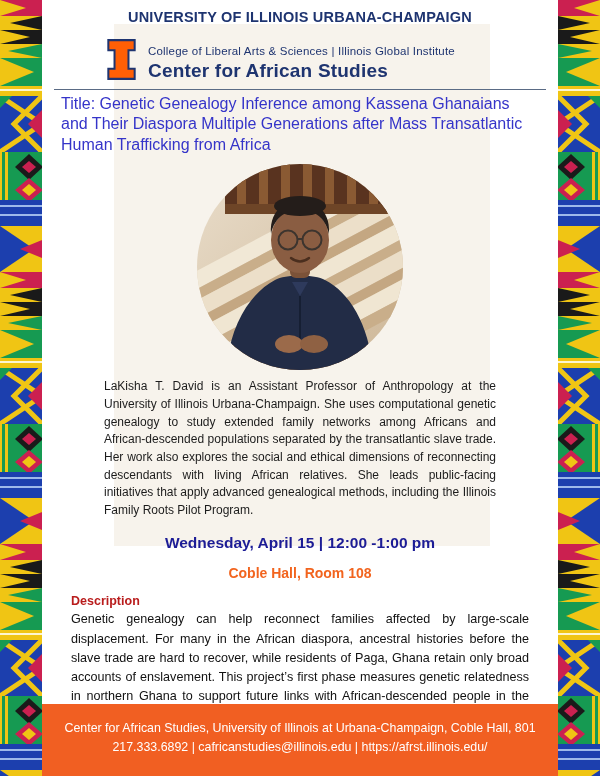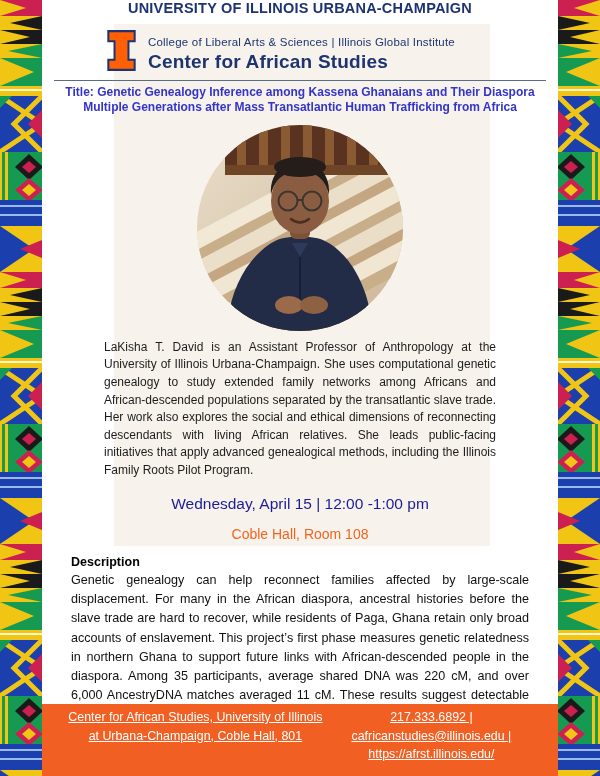--- a/index.html
+++ b/index.html
@@ -14,70 +14,69 @@
   .kente.right { right:0; transform:scaleX(-1); }
 
   .watermark {
     position:absolute; left:114px; top:24px; width:376px; height:522px;
     background:#f7f3ec; z-index:0;
   }
 
   .content { position:absolute; left:42px; right:42px; top:0; bottom:0; z-index:1; }
 
   
-  .header { }
+  .header { padding-top:9px; }
   .univ-line {
     text-align:center; font-size:14.5px; font-weight:bold; letter-spacing:.2px;
     color:#1e3470;
   }
   .logo-row { display:flex; align-items:flex-end; margin:12px 0 0 64px; }
   .block-i { width:31px; height:45px; flex:0 0 auto; }
   .logo-text { margin-left:11px; }
   .college-line { font-size:11.5px; color:#1e3470; letter-spacing:.2px; }
   .center-name { font-size:19px; font-weight:bold; color:#1e3470; margin-top:3px; letter-spacing:.2px; }
   .header-rule { border:none; border-top:1.6px solid #5a6b85; margin:7px 12px 0 12px; }
 
   
   .series-title {
     margin-top:8px; text-align:center;
     font-family:"DejaVu Serif", serif; font-weight:bold;
     font-size:21px; letter-spacing:1.5px; color:#8e1b20;
   }
   .talk-title {
-    margin:4px auto 0; width:478px; text-align:center;
-    font-size:12px; font-weight:bold; line-height:1.28; color:#3534c9;
+    margin:4px auto 0; width:478px; 
+    font-size:16px; font-weight:normal; line-height:1.28; color:#3534c9;
   }
   .photo-wrap { margin:9px auto 0; width:206px; height:206px; }
   .speaker-bio {
     margin:8px auto 0; width:392px;
     font-size:12px; line-height:1.47; color:#1c1c1c; text-align:justify;
   }
   .event-datetime {
     margin-top:15px; text-align:center;
-    font-size:15.5px; font-weight:normal; color:#1c1c96;
+    font-size:15.5px; font-weight:bold; color:#1c1c96;
   }
   .event-location {
     margin-top:13px; text-align:center;
-    font-size:14px; font-weight:normal; color:#f2641e;
+    font-size:14px; font-weight:bold; color:#f2641e;
   }
   .description { margin:13px auto 0; width:458px; }
-  .description h3 { font-size:12.5px; font-weight:bold; color:#000000; }
+  .description h3 { font-size:12.5px; font-weight:bold; color:#b91c1c; }
   .description p {
     margin-top:2px; font-size:12.6px; line-height:1.53; color:#111;
     text-align:justify;
   }
 
   
   .footer {
     position:absolute; left:42px; right:42px; bottom:0; height:72px;
     background:#f15f22; z-index:2;
-    display:flex; flex-direction:row; justify-content:center;
+    display:flex; flex-direction:column; justify-content:center;
     text-align:center; color:#ffffff; font-size:12.4px; line-height:1.5;
     padding:4px 22px 8px;
-    text-decoration:underline;
   }
 </style>
 </head>
 <body>
 
 <div class="page">
 
   <div class="kente left">
     <svg width="42" height="776" viewBox="0 0 42 776" xmlns="http://www.w3.org/2000/svg">
       <defs>

